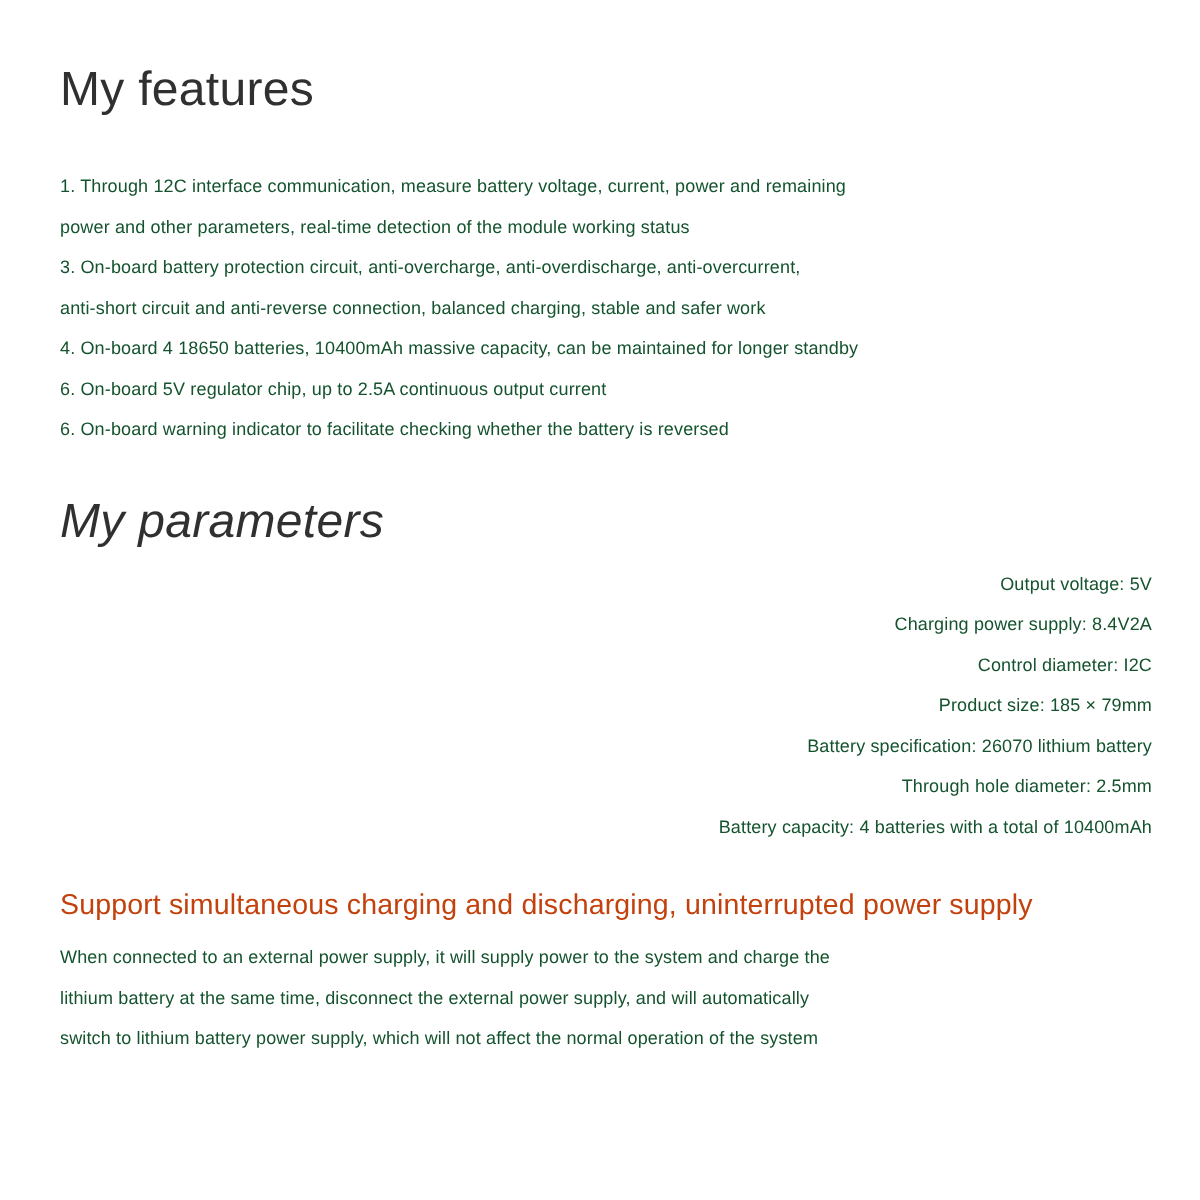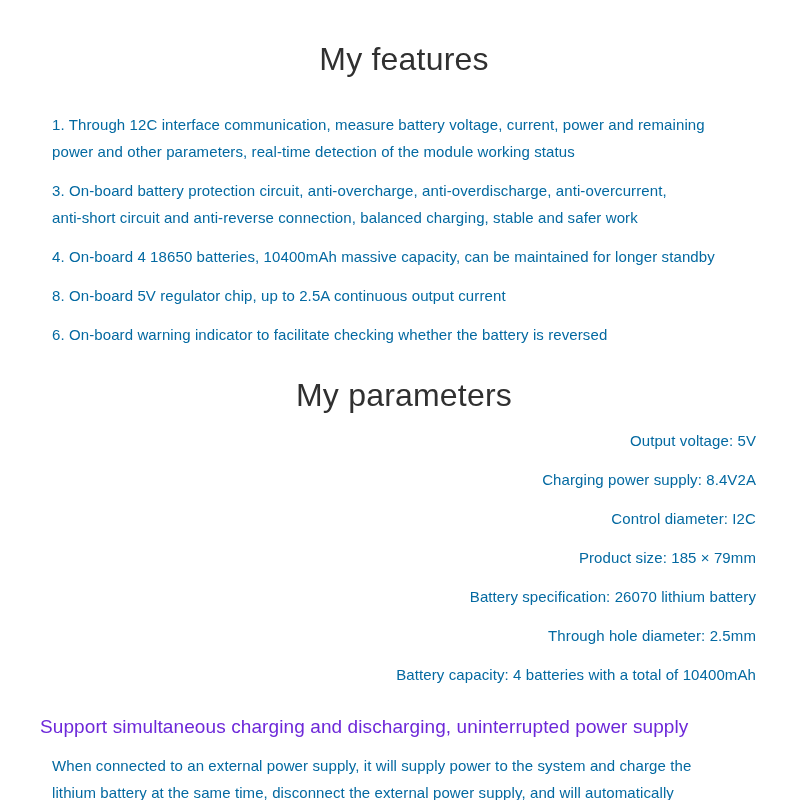--- a/index.html
+++ b/index.html
@@ -19,61 +19,60 @@
     width: 800px;
     height: 800px;
     padding: 0 32px 0 40px;
   }
   .section-title {
     margin: 0;
     font-size: 32px;
     line-height: 1.2;
     font-weight: 400;
     color: #303030;
-    text-align: center;
     letter-spacing: 0.2px;
   }
   .features-title { margin-top: 40px; }
-  .parameters-title { margin-top: 28px; }
+  .parameters-title { margin-top: 28px; font-style: italic; }
   .text-block p {
-    margin: 12px;
-    font-size: 15px;
+    margin: 0;
+    font-size: 12px;
     line-height: 27px;
     font-weight: 400;
-    color: #0369a1;
+    color: #14532d;
     white-space: pre-line;
     letter-spacing: 0.1px;
   }
   .features-list { margin-top: 33px; }
   .parameters-list { margin-top: 9px; text-align: right; }
   .support-heading {
     margin: 26px 0 0 0;
     font-size: 19px;
     line-height: 26px;
     font-weight: 400;
-    color: #6d28d9;
+    color: #c2410c;
     white-space: nowrap;
     letter-spacing: 0.1px;
   }
   .support-paragraph { margin-top: 8px; }
 </style>
 </head>
 <body>
 
 <div class="page">
 
   <h1 class="section-title features-title">My features</h1>
 
   <div class="text-block features-list">
     <p>1. Through 12C interface communication, measure battery voltage, current, power and remaining
 power and other parameters, real-time detection of the module working status</p>
     <p>3. On-board battery protection circuit, anti-overcharge, anti-overdischarge, anti-overcurrent,
 anti-short circuit and anti-reverse connection, balanced charging, stable and safer work</p>
     <p>4. On-board 4 18650 batteries, 10400mAh massive capacity, can be maintained for longer standby</p>
-    <p>8. On-board 5V regulator chip, up to 2.5A continuous output current</p>
+    <p>6. On-board 5V regulator chip, up to 2.5A continuous output current</p>
     <p>6. On-board warning indicator to facilitate checking whether the battery is reversed</p>
   </div>
 
   <h1 class="section-title parameters-title">My parameters</h1>
 
   <div class="text-block parameters-list">
     <p>Output voltage: 5V</p>
     <p>Charging power supply: 8.4V2A</p>
     <p>Control diameter: I2C</p>
     <p>Product size: 185 × 79mm</p>

